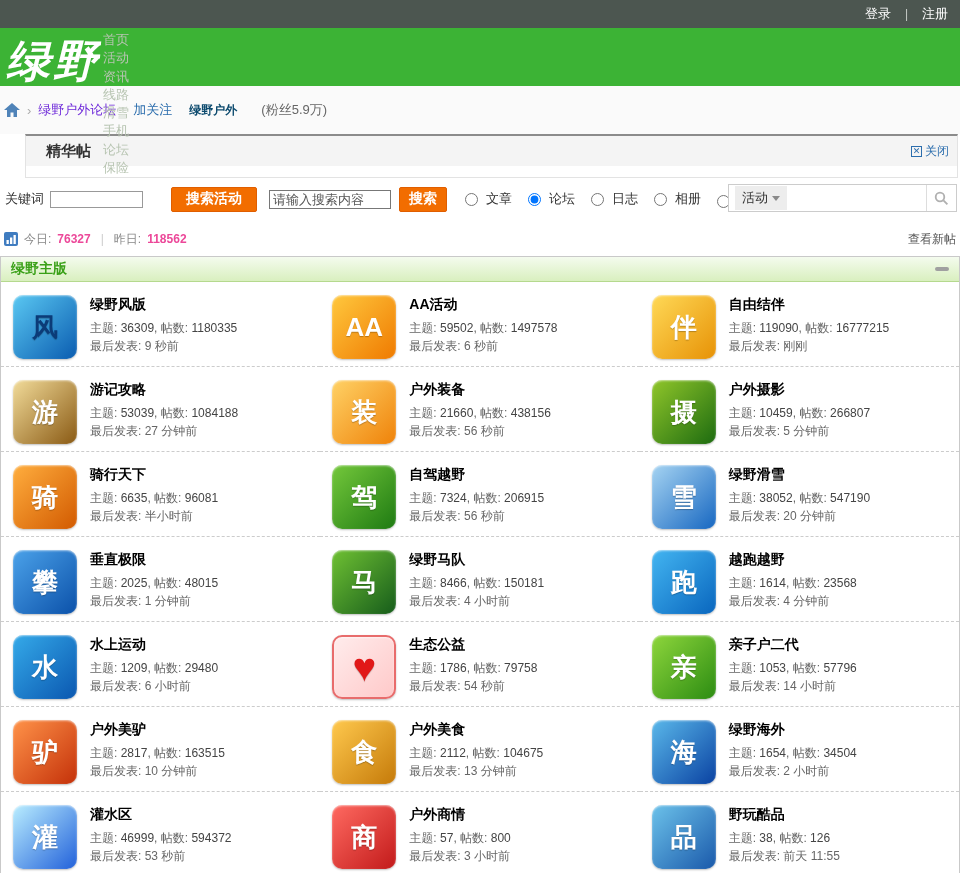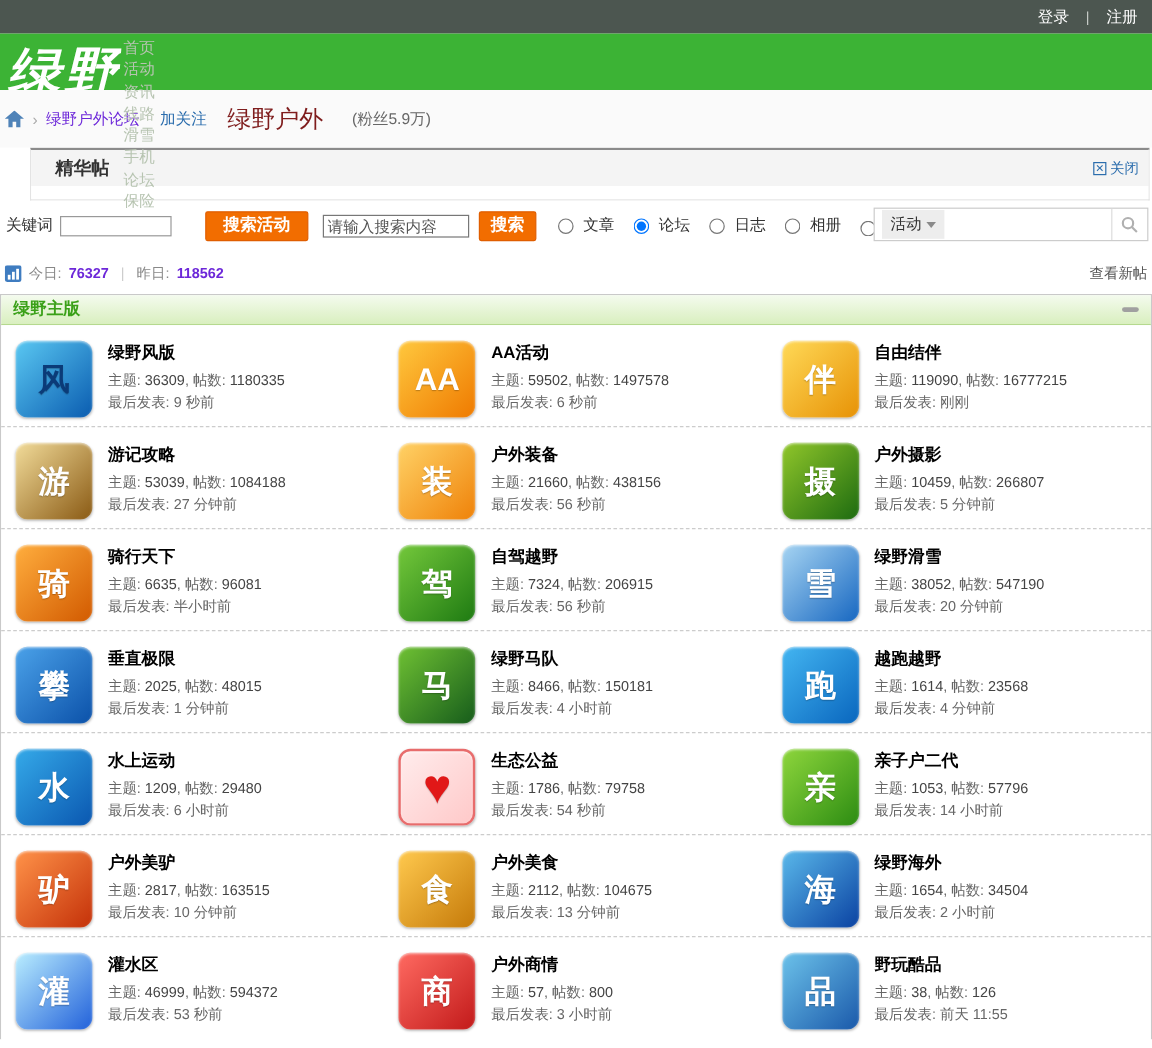--- a/index.html
+++ b/index.html
@@ -6,34 +6,34 @@
   html,body { width:960px; height:873px; overflow:hidden; background:#fff;
     font-family:"Liberation Sans","DejaVu Sans",sans-serif; }
 
   
   .topbar { height:28px; background:#4c5650; display:flex; align-items:center;
     justify-content:flex-end; padding-right:12px; gap:14px; }
   .topbar a { color:#ffffff; font-size:13px; text-decoration:none; }
   .topbar .div { color:#c8cdc9; font-size:12px; }
 
   
-  .greenbar { height:47px; background:#3cb335; position:relative; }
+  .greenbar { height:58px; background:#3cb335; position:relative; }
   .logo { display:inline-block; margin:4px 0 0 6px; color:#fff; font-size:44px;
     font-weight:900; font-style:italic; letter-spacing:3px; line-height:58px; }
   .navcol { position:absolute; left:103px; top:3px; z-index:60; display:flex;
     flex-direction:column; }
   .navcol span { font-size:13px; color:#b7c4b1; line-height:18.3px; cursor:pointer; }
 
   
   .crumbrow { height:48px; background:#fafafa; display:flex; align-items:center;
     padding-left:4px; font-size:13px; position:relative; }
   .crumbrow .sep { color:#aaa; margin:0 7px; font-size:13px; }
   .crumb-link { color:#6d28d9; text-decoration:none; }
   .follow { color:#2b6dad; text-decoration:none; margin-left:17px; }
-  .fname { color:#7f1d1d; font-weight:normal; font-size:20px; text-decoration:none; margin-left:17px; }
+  .fname { color:#0c4a6e; font-weight:bold; font-size:12px; text-decoration:none; margin-left:17px; }
   .fans { color:#666; margin-left:24px; }
 
   
   .digest { margin-left:25px; width:933px; border-top:2px solid #8b8b8b;
     border-left:1px solid #e3e3e3; border-right:1px solid #e3e3e3; border-bottom:1px solid #e3e3e3; }
   .digest-head { height:30px; background:#f4f4f4; display:flex; align-items:center;
     justify-content:space-between; padding:0 8px 0 20px; }
   .digest-title { font-size:15px; font-weight:bold; color:#333; }
   .digest-close { color:#2b6dad; font-size:12px; text-decoration:none; display:flex;
     align-items:center; gap:3px; }
@@ -63,21 +63,21 @@
   .ddl-chip { margin-left:6px; background:#ededed; padding:3px 7px; font-size:13px;
     color:#333; display:flex; align-items:center; gap:4px; cursor:pointer; }
   .caret { width:0; height:0; border-left:4px solid transparent; border-right:4px solid transparent;
     border-top:5px solid #8a8a8a; }
   .ddl-mag { margin-left:auto; width:30px; height:100%; border-left:1px solid #ddd;
     display:flex; align-items:center; justify-content:center; cursor:pointer; }
 
   
   .statsrow { height:26px; margin-top:6px; display:flex; align-items:center;
     padding:0 4px; font-size:12px; color:#888; gap:6px;justify-content:flex-end; }
-  .statnum { color:#6d28d9; font-weight:bold; }
+  .statnum { color:#ec4899; font-weight:bold; }
   .statdiv { color:#ccc; margin:0 4px; }
   .newposts { margin-left:auto; color:#555; text-decoration:none; font-size:12px; }
 
   
   .mainpanel { margin-top:4px; border:1px solid #c9c9c9; border-bottom:none; }
   .sectionbar { height:25px; background:linear-gradient(#f4fbee,#d9efbf);
     border-bottom:1px solid #b5d98e; display:flex; align-items:center; padding:0 10px; }
   .sectiontitle { color:#3aa018; font-weight:bold; font-size:14px; }
   .minusbtn { margin-left:auto; width:14px; height:4px; background:#a0a0a0; border-radius:2px;
     cursor:pointer; }

